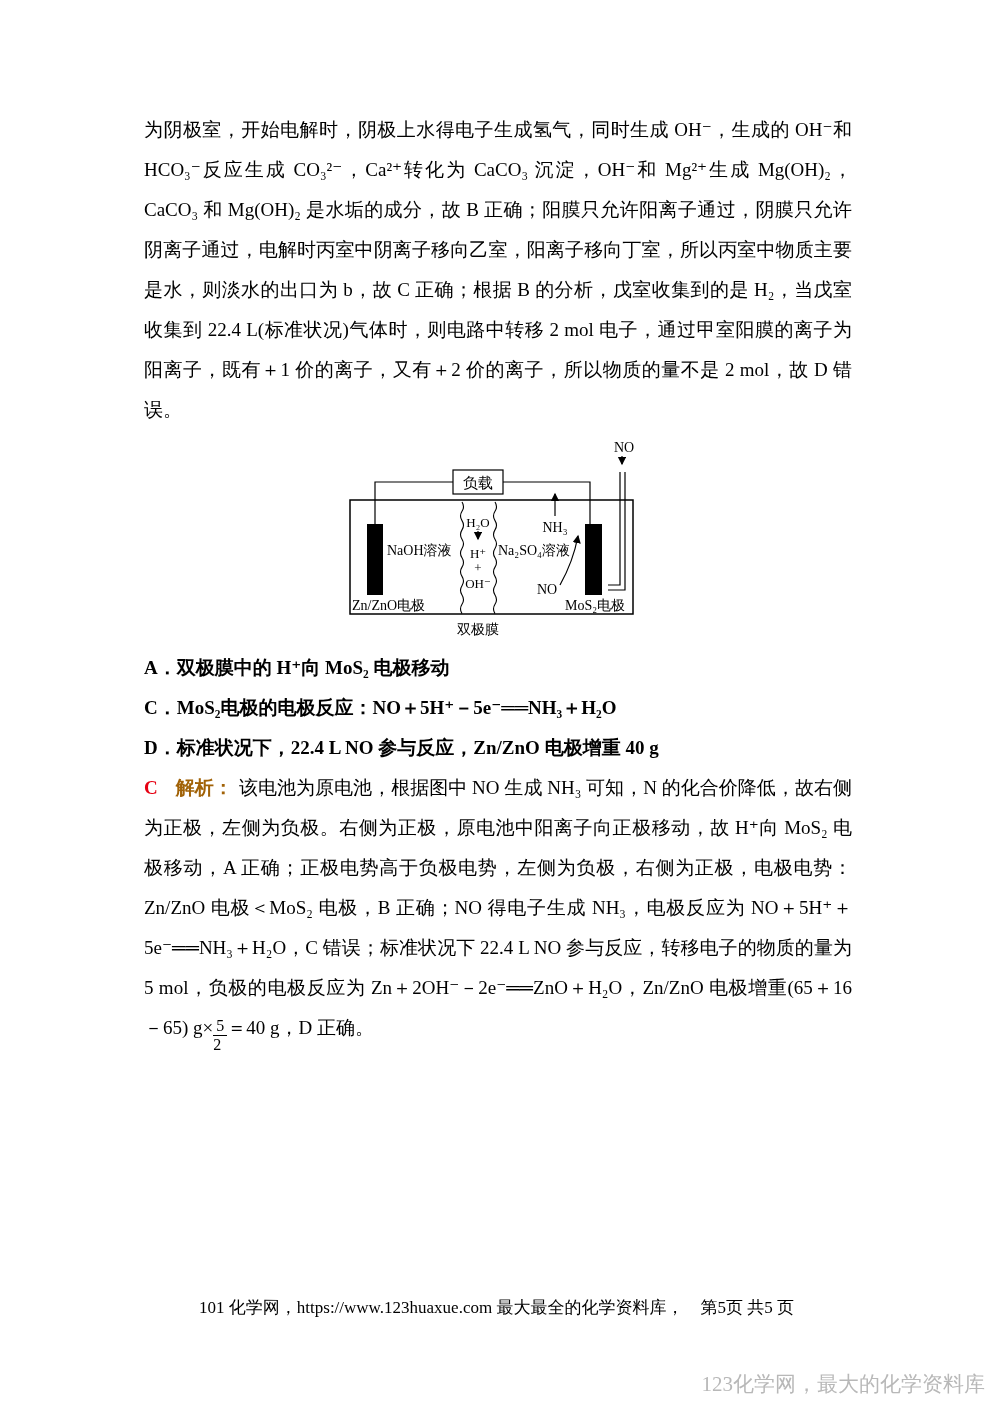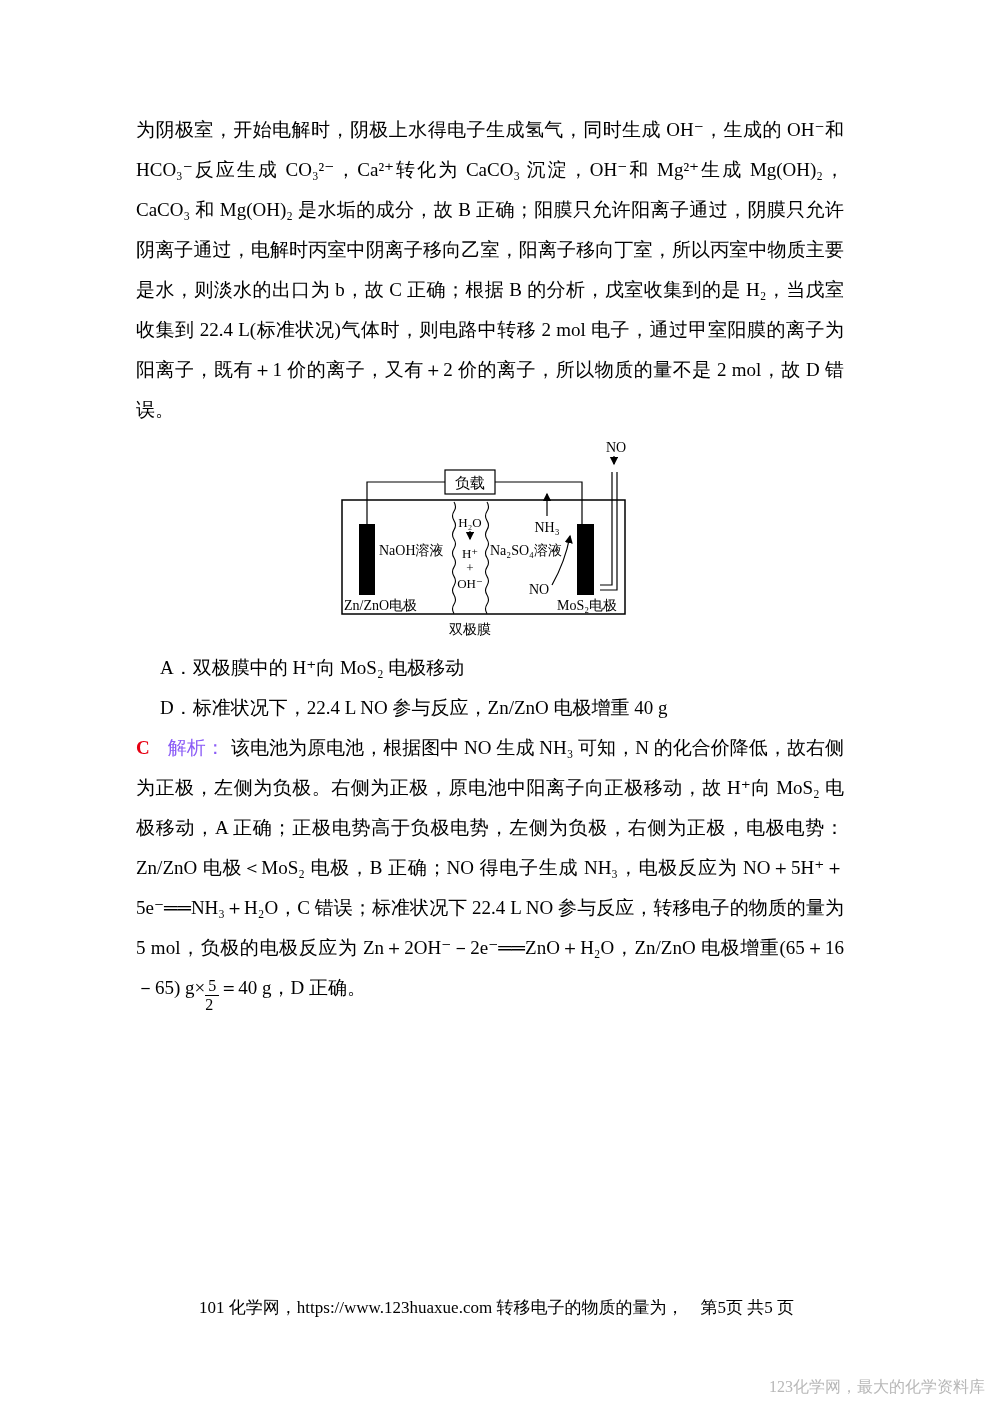--- a/index.html
+++ b/index.html
@@ -1,46 +1,46 @@
 <!DOCTYPE html>
 <html><head>
 <meta charset="utf-8">
 <style>
   html,body { margin:0; padding:0; background:#ffffff; }
   .page {
     position:relative; width:993px; height:1404px; background:#ffffff;
     font-family:"Liberation Serif","DejaVu Serif",serif; color:#000;
     overflow:hidden;
   }
-  .content { position:absolute; left:136px; top:0; width:708px; }
+  .content { position:absolute; left:144px; top:0; width:708px; }
   p.body {
     margin:0; font-size:19px; line-height:40px;
     text-align:justify; text-align-last:left;
   }
   #prev-para { margin-top:110px; }
   #q3-para  { margin-top:0; font-weight:bold; }
-  .options p { font-weight:normal;margin-left:24px; }
+  .options p { font-weight:bold; }
   #explain-para { margin-top:0; }
   .diagram-wrap { width:346px; margin:2px auto 0 auto; }
   svg { display:block; font-family:"Liberation Serif","DejaVu Serif",serif; }
   .ans-letter { color:#e60012; font-weight:bold; padding-right:18px; }
-  .ans-label  { color:#8b5cf6; font-weight:normal; padding-right:6px; }
+  .ans-label  { color:#a16207; font-weight:bold; padding-right:6px; }
   .frac {
     display:inline-block; vertical-align:-16px; text-align:center;
     line-height:1.1; font-size:16px; font-weight:normal;
   }
   .frac .num { display:block; border-bottom:1.6px solid #000; padding:0 3px; }
   .frac .den { display:block; }
   .footer {
     position:absolute; left:0; right:0; top:1296px; text-align:center;
     font-size:17px; color:#000;
   }
   .watermark {
     position:absolute; right:8px; bottom:6px;
-    font-size:16px; color:#b8b8b8;
+    font-size:21px; color:#b8b8b8;
   }
 </style>
 </head>
 <body>
 
 <div class="page">
   <div class="content">
 
     <p class="body" id="prev-para">为阴极室，开始电解时，阴极上水得电子生成氢气，同时生成 OH⁻，生成的 OH⁻和 HCO₃⁻反应生成 CO₃²⁻，Ca²⁺转化为 CaCO₃ 沉淀，OH⁻和 Mg²⁺生成 Mg(OH)₂，CaCO₃ 和 Mg(OH)₂ 是水垢的成分，故 B 正确；阳膜只允许阳离子通过，阴膜只允许阴离子通过，电解时丙室中阴离子移向乙室，阳离子移向丁室，所以丙室中物质主要是水，则淡水的出口为 b，故 C 正确；根据 B 的分析，戊室收集到的是 H₂，当戊室收集到 22.4 L(标准状况)气体时，则电路中转移 2 mol 电子，通过甲室阳膜的离子为阳离子，既有＋1 价的离子，又有＋2 价的离子，所以物质的量不是 2 mol，故 D 错误。</p>
 
@@ -88,23 +88,24 @@
 
         <text x="27" y="178" font-size="14">Zn/ZnO电极</text>
         <text x="240" y="178" font-size="14">MoS₂电极</text>
 
         <text x="153" y="202" text-anchor="middle" font-size="14">双极膜</text>
       </svg>
     </div>
 
     <div class="options">
       <p class="body">A．双极膜中的 H⁺向 MoS₂ 电极移动</p>
+      <p class="body">C．MoS₂电极的电极反应：NO＋5H⁺－5e⁻══NH₃＋H₂O</p>
       <p class="body">D．标准状况下，22.4 L NO 参与反应，Zn/ZnO 电极增重 40 g</p>
     </div>
 
     <p class="body" id="explain-para"><span class="ans-letter">C</span><span class="ans-label">解析：</span><span>该电池为原电池，根据图中 NO 生成 NH₃ 可知，N 的化合价降低，故右侧为正极，左侧为负极。右侧为正极，原电池中阳离子向正极移动，故 H⁺向 MoS₂ 电极移动，A 正确；正极电势高于负极电势，左侧为负极，右侧为正极，电极电势：Zn/ZnO 电极＜MoS₂ 电极，B 正确；NO 得电子生成 NH₃，电极反应为 NO＋5H⁺＋5e⁻══NH₃＋H₂O，C 错误；标准状况下 22.4 L NO 参与反应，转移电子的物质的量为 5 mol，负极的电极反应为 Zn＋2OH⁻－2e⁻══ZnO＋H₂O，Zn/ZnO 电极增重(65＋16－65) g×</span><span class="frac"><span class="num">5</span><span class="den">2</span></span><span>＝40 g，D 正确。</span></p>
 
   </div>
 
-  <div class="footer"><span>101 化学网，</span><span>https://www.123huaxue.com</span><span> 转移电子的物质的量为，　第5页  共5 页</span></div>
+  <div class="footer"><span>101 化学网，</span><span>https://www.123huaxue.com</span><span> 最大最全的化学资料库，　第5页  共5 页</span></div>
 
   <div class="watermark">123化学网，最大的化学资料库</div>
 </div>
 
 </body></html>

